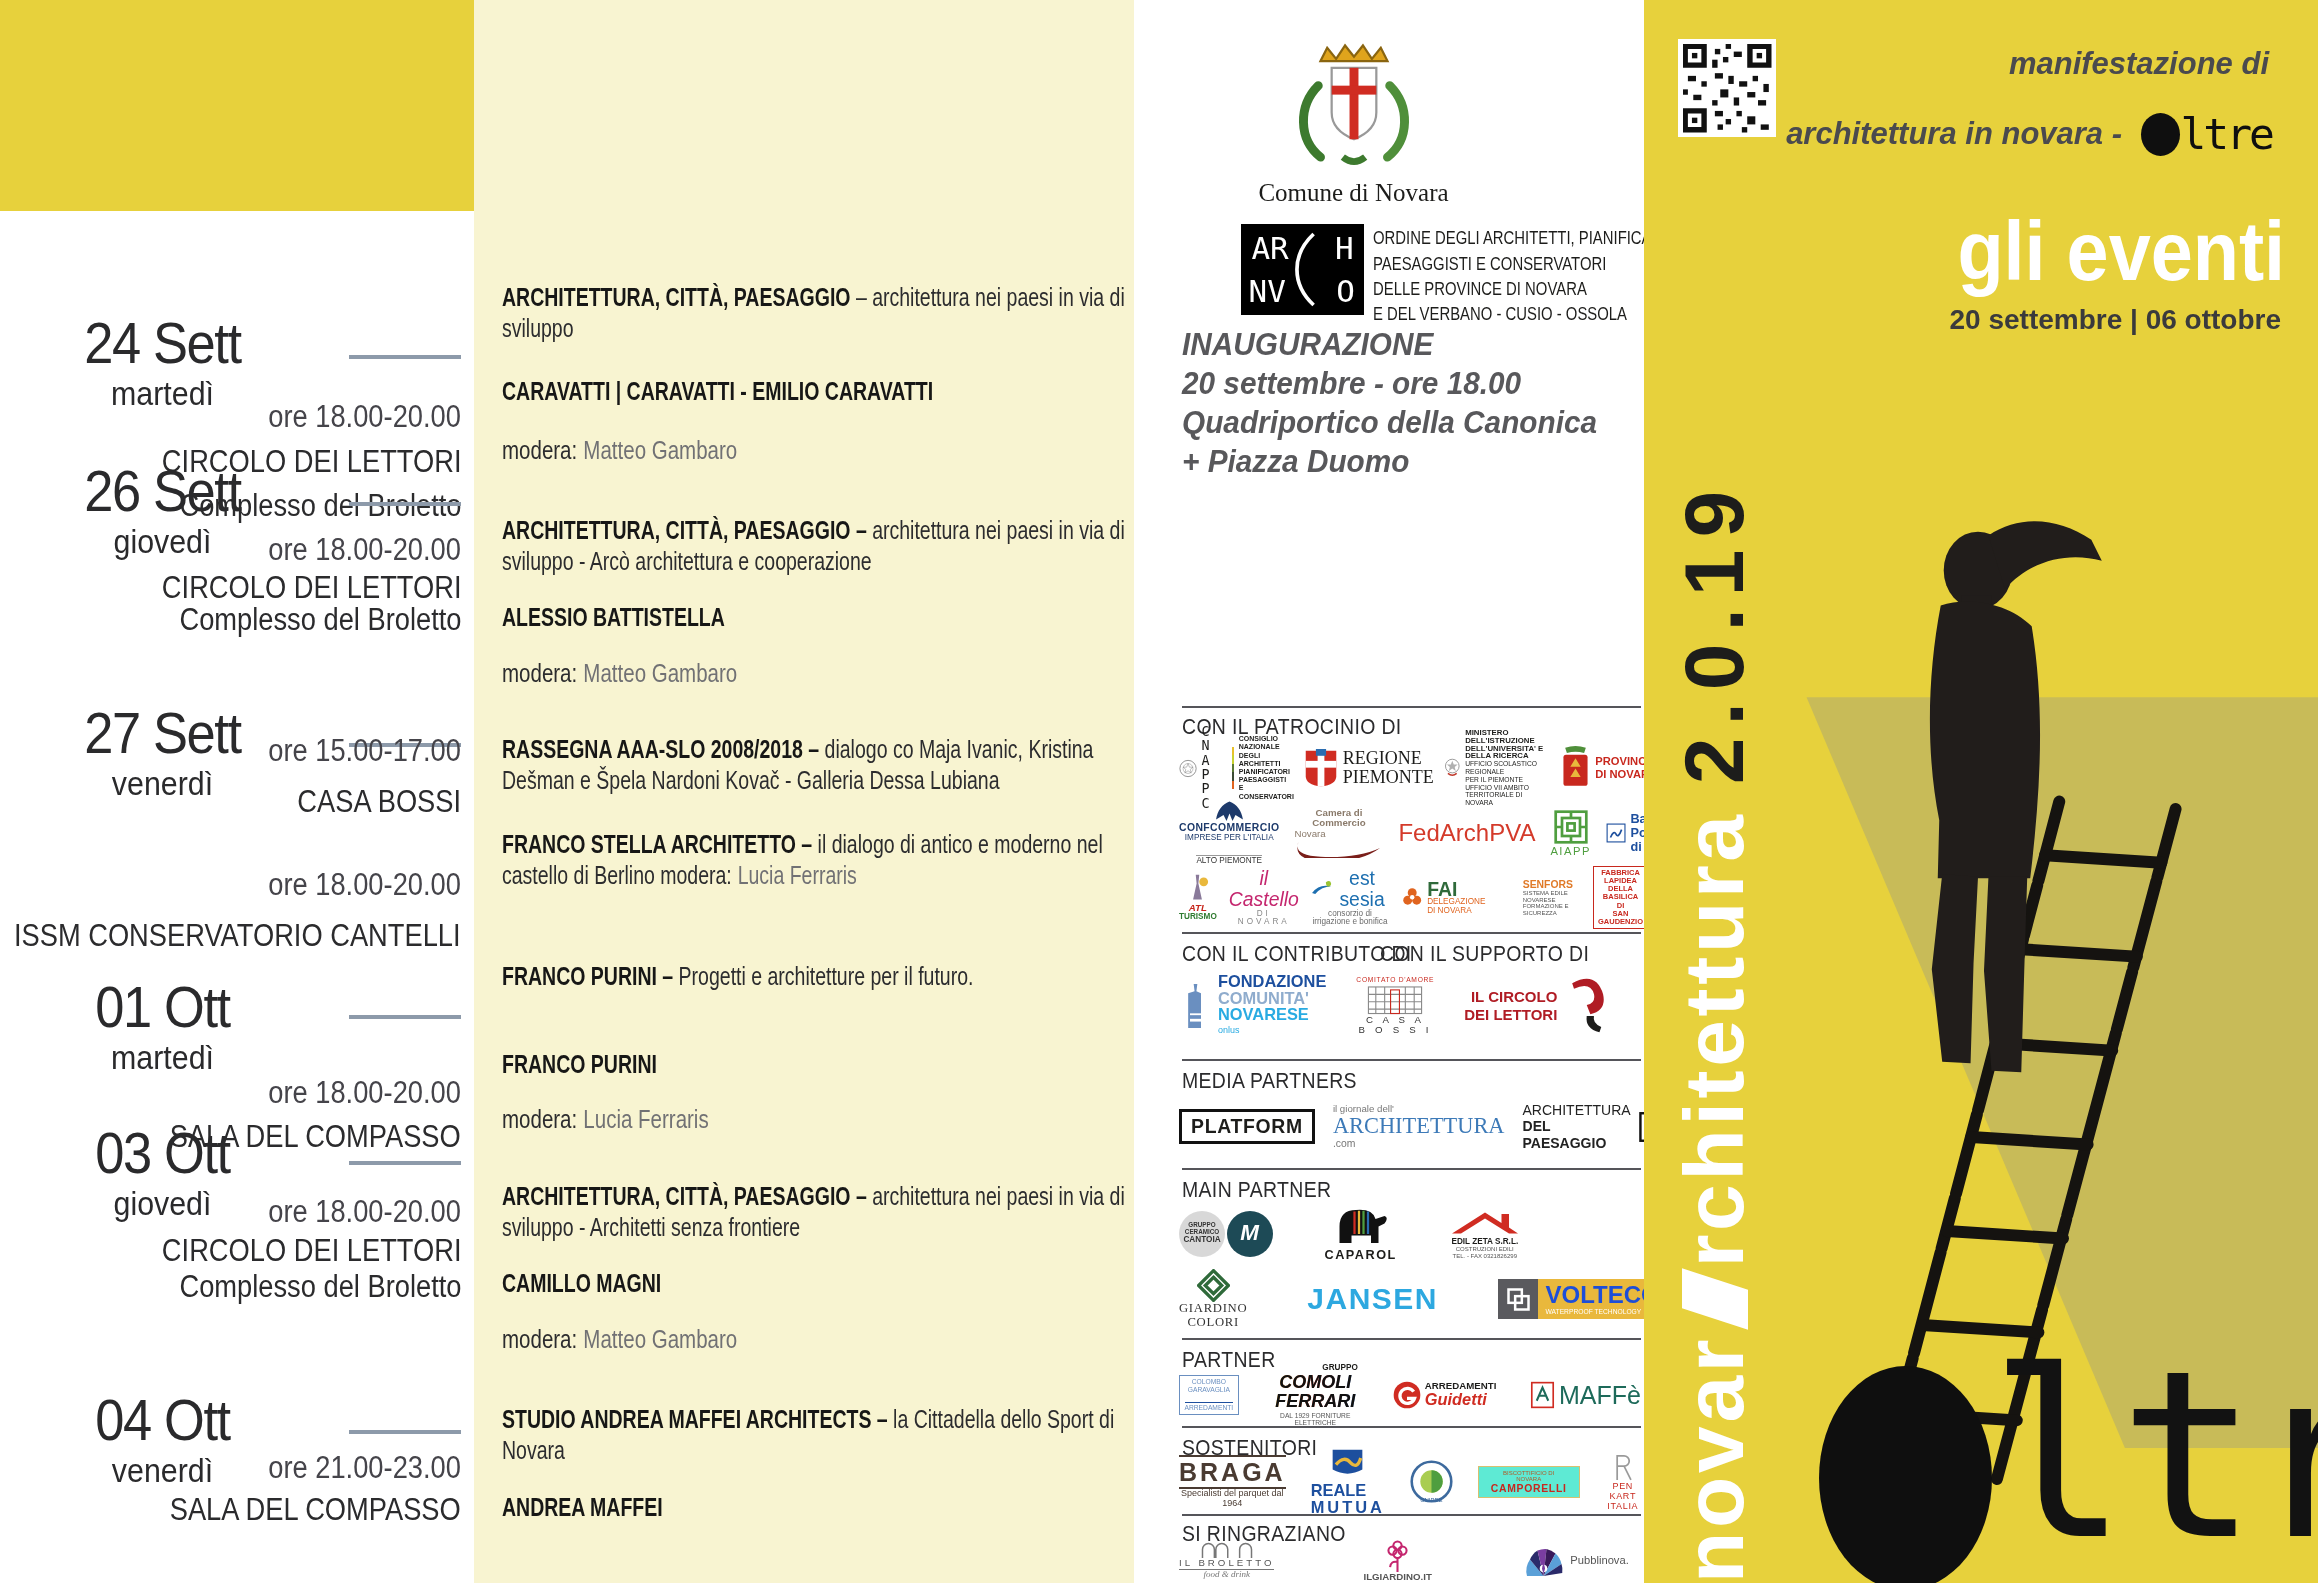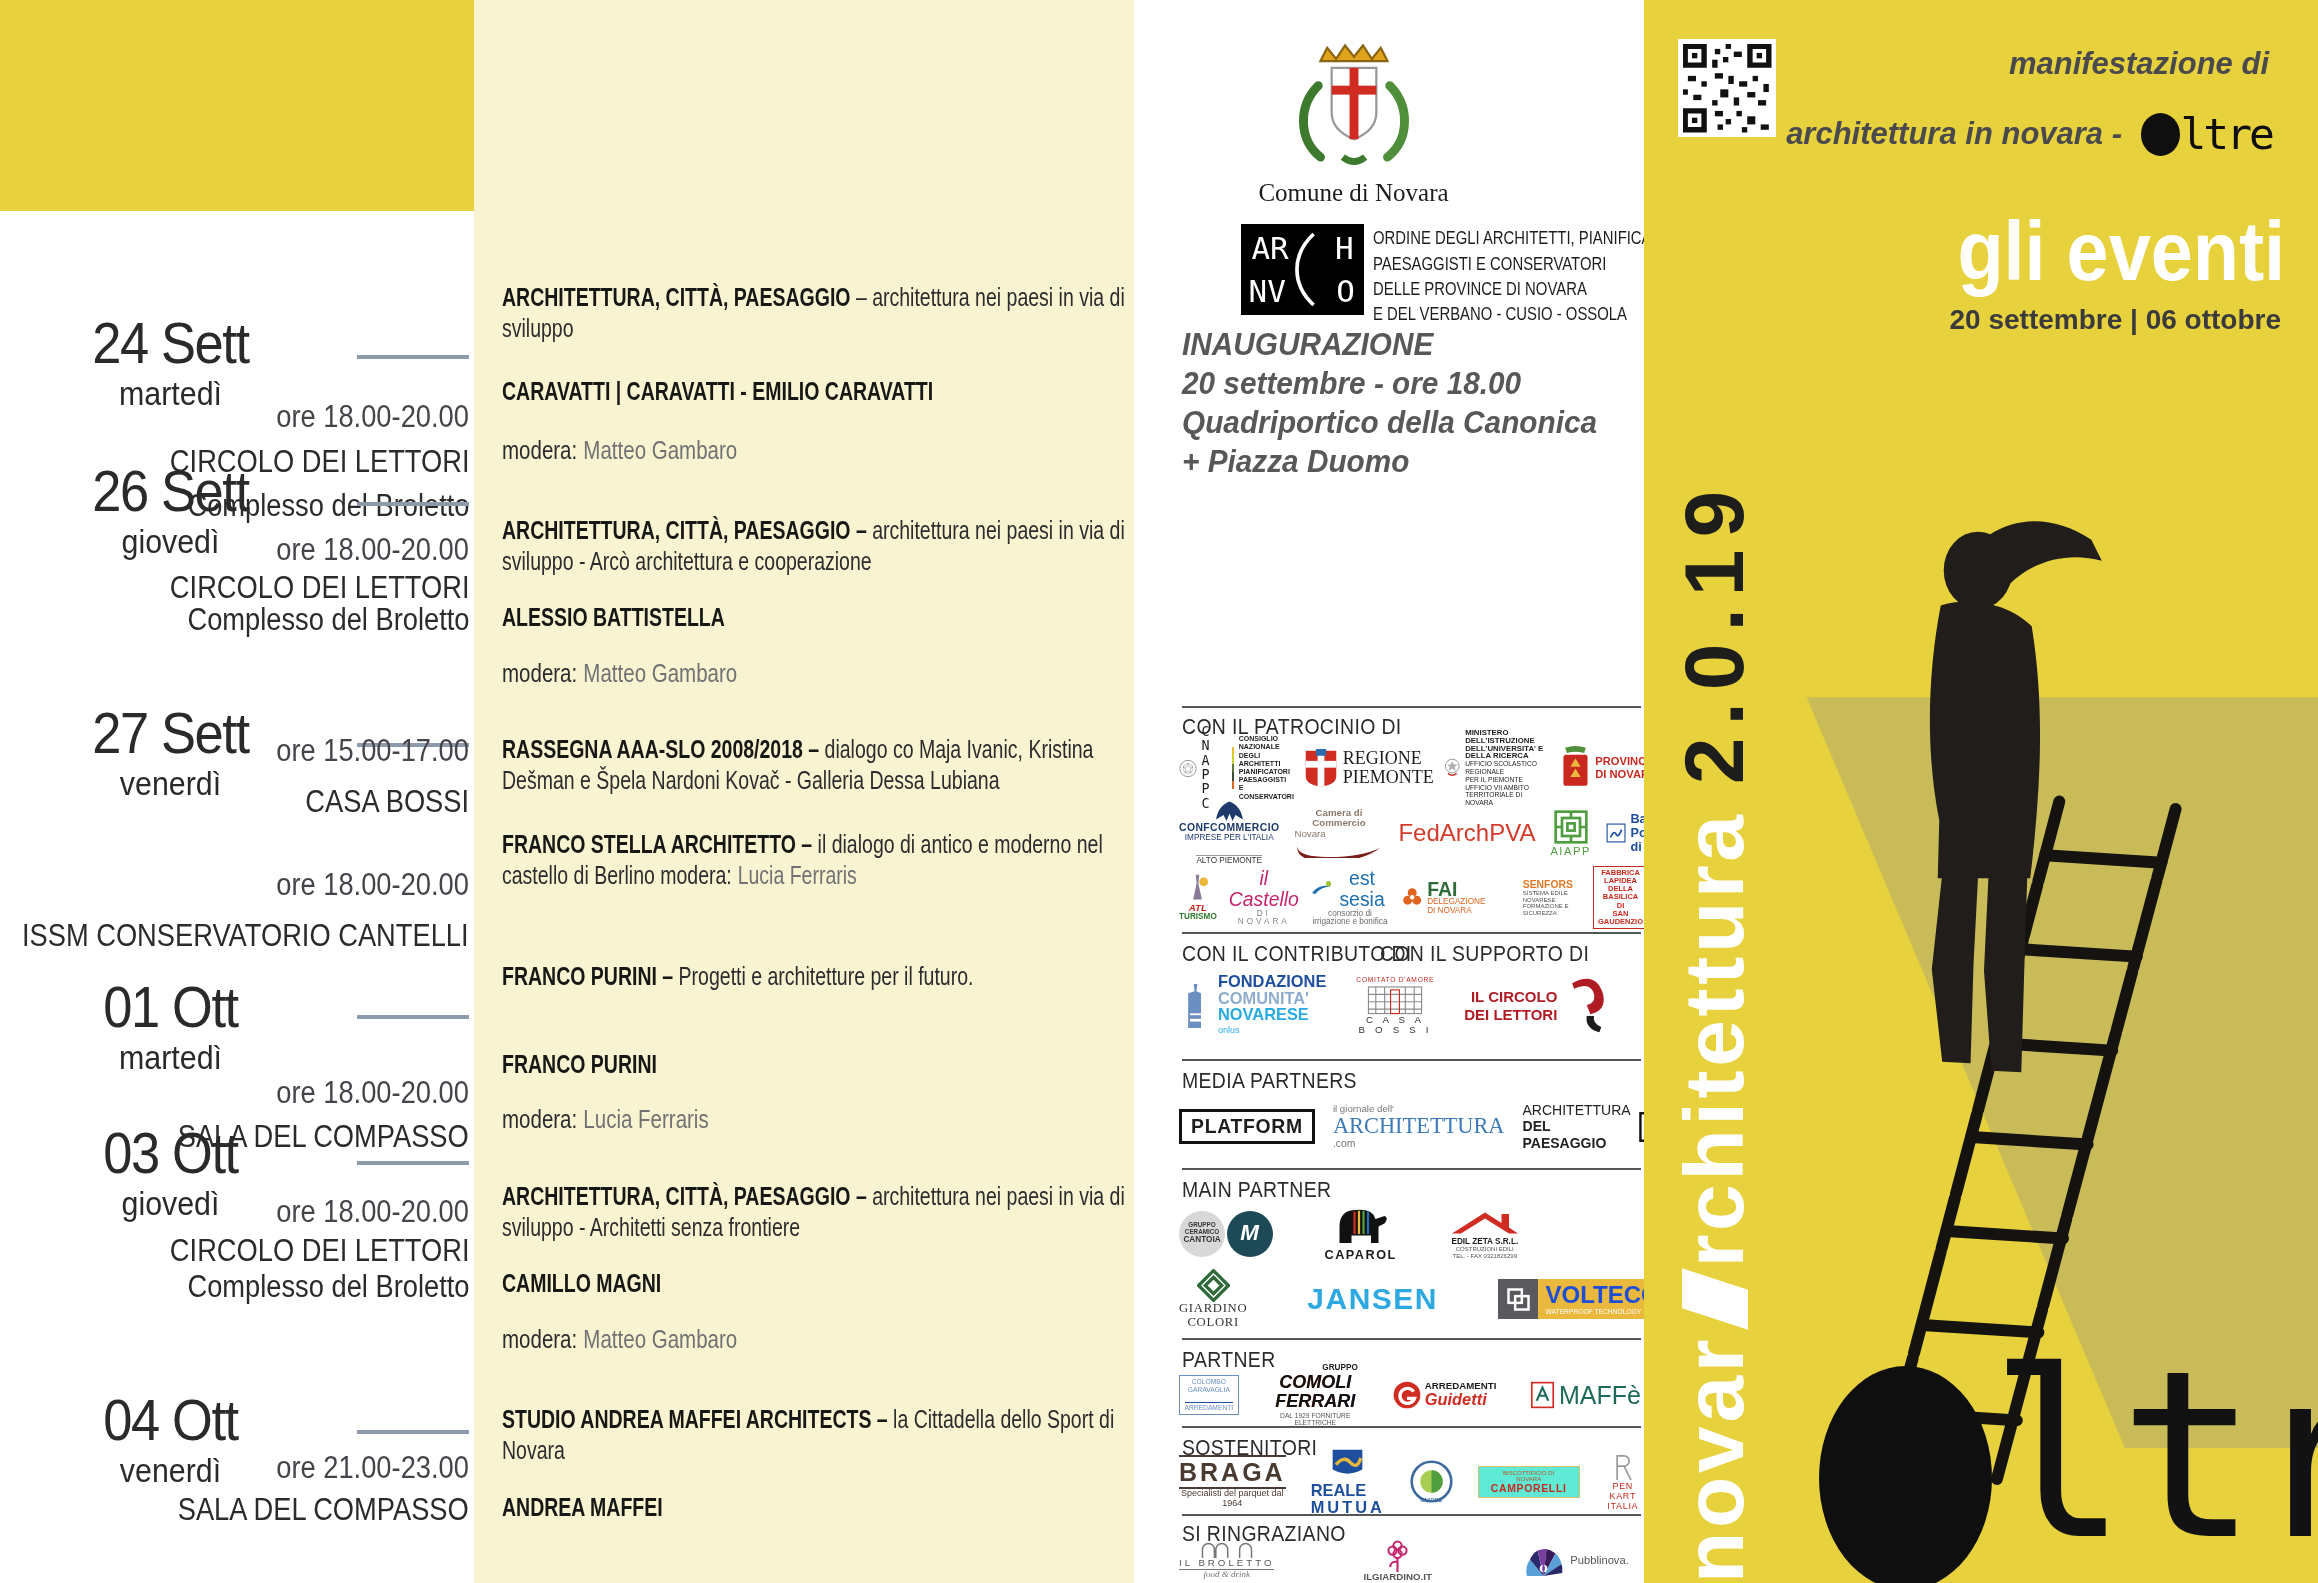--- a/index.html
+++ b/index.html
@@ -5,21 +5,21 @@
   html,body{margin:0;padding:0;background:#888;}
   .page{position:relative;width:2319px;height:1583px;background:#ffffff;overflow:hidden;
         font-family:"Liberation Sans",sans-serif;color:#1d1d1b;}
   
   .band{position:absolute;left:0;top:0;width:1134px;height:211px;background:#e7d13c;}
   .band .title{position:absolute;left:483px;top:30px;font-size:69px;font-weight:700;color:#fff;
         letter-spacing:-1.5px;transform:scaleX(.86);transform-origin:left;white-space:nowrap;}
   .band .subtitle{position:absolute;left:486px;top:143px;font-size:37px;font-weight:700;font-style:italic;
         color:#fff;transform:scaleX(.9);transform-origin:left;white-space:nowrap;}
   
-  .sched{position:absolute;left:10px;top:211px;width:474px;height:1060px;background:#fff;}
+  .sched{position:absolute;left:2px;top:211px;width:474px;height:1060px;background:#fff;}
   .dateblk{position:absolute;left:0;width:321px;text-align:center;}
   .dateblk .d{font-size:57px;line-height:1;letter-spacing:-1.5px;color:#2a2a2c;transform:scaleX(.92);transform-origin:center;}
   .dateblk .day{font-size:33px;color:#2a2a2c;margin-top:3px;transform:scaleX(.92);transform-origin:center;}
   .rule{position:absolute;left:347px;width:112px;height:3.7px;background:#8d9aaa;}
   .tline,.vline{position:absolute;right:15px;white-space:nowrap;transform:scaleX(.88);transform-origin:right;}
   .tline{font-size:31px;color:#45444a;}
   .vline{font-size:31px;color:#2b2b2d;}
   
   .pale{position:absolute;left:474px;top:0;width:660px;height:1583px;background:#f8f4d1;}
   .ev{position:absolute;left:28px;width:619px;}

